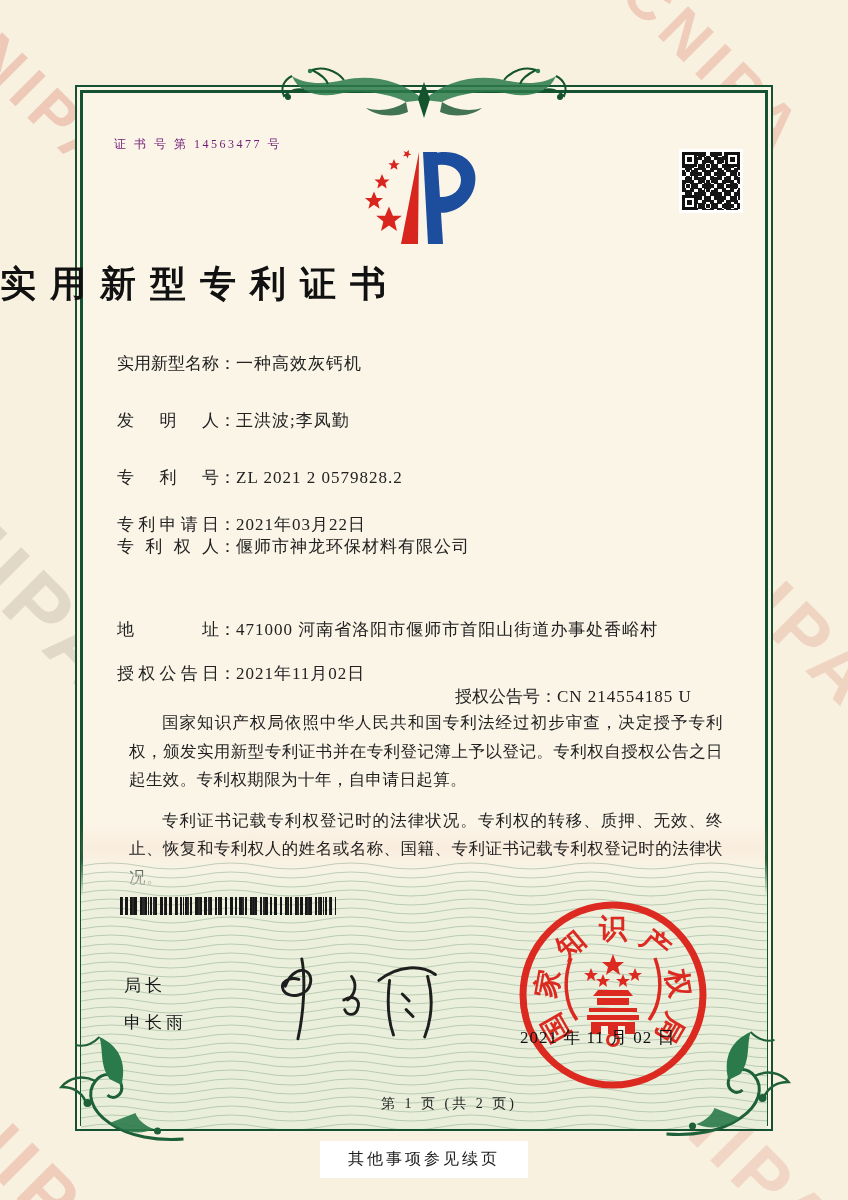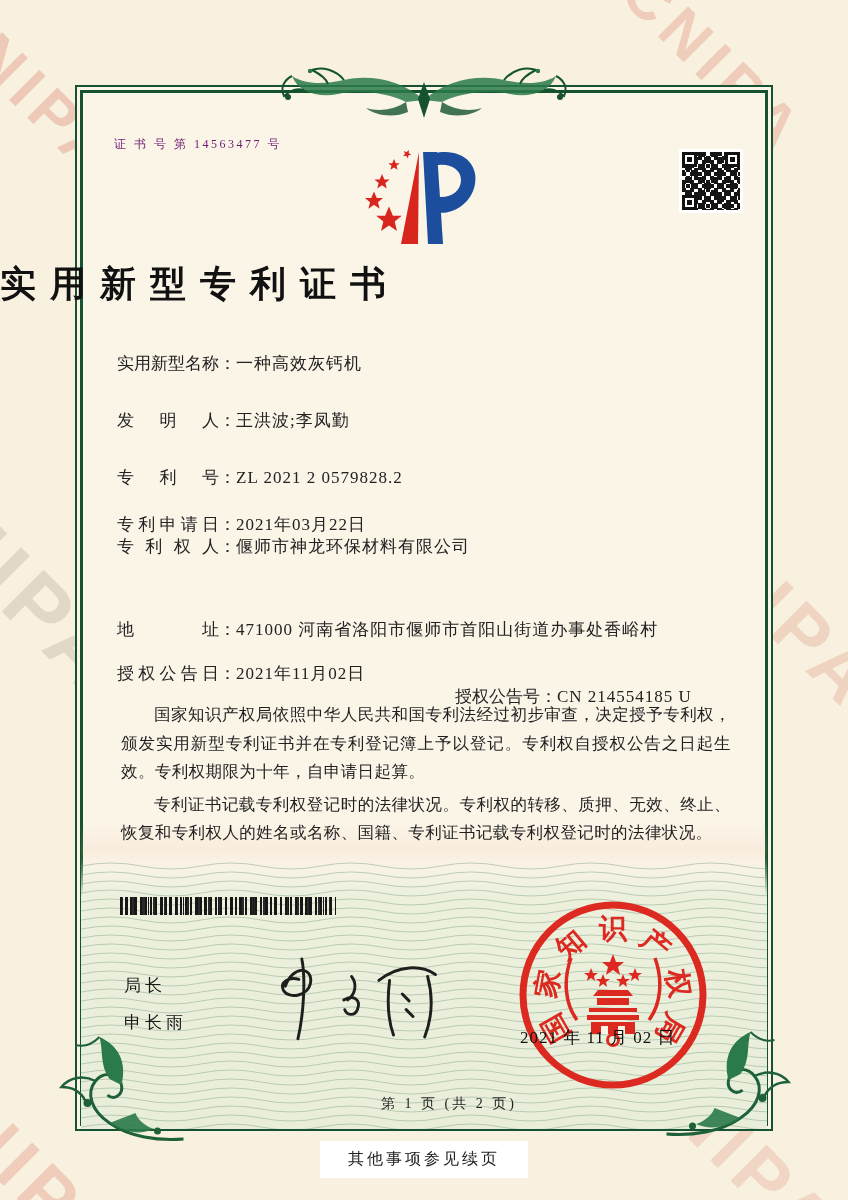--- a/index.html
+++ b/index.html
@@ -57,21 +57,21 @@
     display:inline-block;width:102px;text-align:justify;text-align-last:justify;
     vertical-align:top;
   }
   .fvalue{letter-spacing:1px;}
   .pair2{position:absolute;left:338px;top:0;margin-top:23px;}
   
   .bodytext{
     position:absolute;left:117px;top:697px;width:618px;font-size:16.5px;
     line-height:1.73;text-align:justify;color:#1f1f1f;letter-spacing:0.4px;
   }
-  .bodytext p{margin:4px;text-indent:2em;}
+  .bodytext p{margin:12px;text-indent:2em;}
   
   .barcode{
     position:absolute;left:120px;top:897px;width:216px;height:18px;z-index:2;
     background-image:
       repeating-linear-gradient(90deg,#161616 0 2px,transparent 2px 5px),
       repeating-linear-gradient(90deg,#161616 0 1px,transparent 1px 7px),
       repeating-linear-gradient(90deg,#2a2a2a 0 3px,transparent 3px 11px);
   }
   
   .officer{position:absolute;left:124px;font-size:17px;letter-spacing:4px;z-index:2;color:#1a1a1a;}

